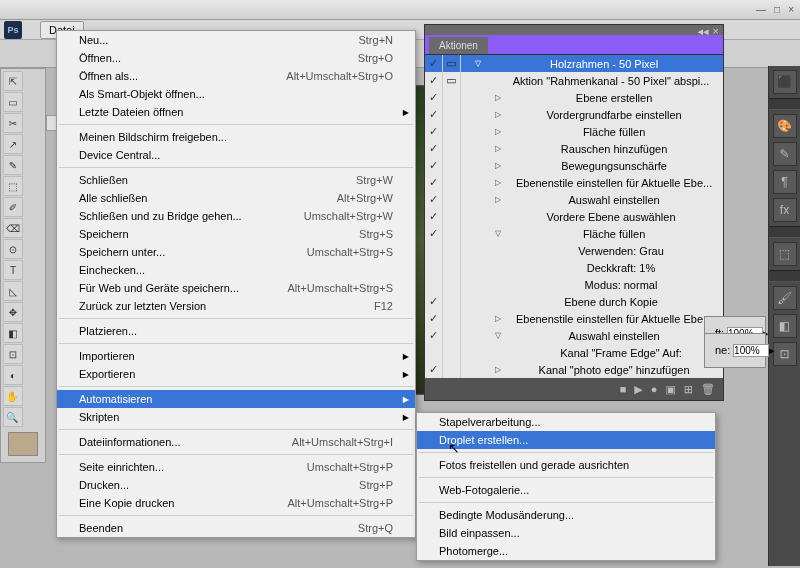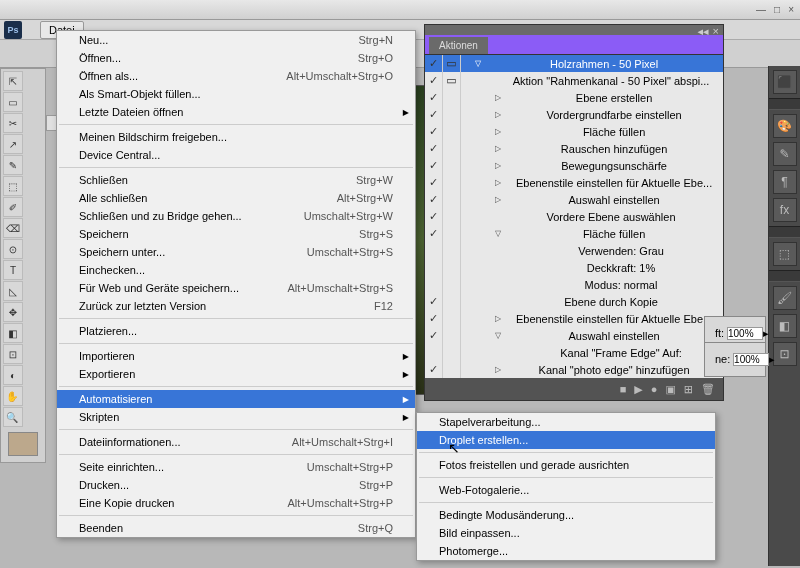--- a/index.html
+++ b/index.html
@@ -88,21 +88,21 @@
     </div>
     <div class="item">
       <span>Öffnen...</span>
       <span class="sc">Strg+O</span>
     </div>
     <div class="item">
       <span>Öffnen als...</span>
       <span class="sc">Alt+Umschalt+Strg+O</span>
     </div>
     <div class="item">
-      <span>Als Smart-Objekt füllen...</span>
+      <span>Als Smart-Objekt öffnen...</span>
     </div>
     <div class="item">
       <span>Letzte Dateien öffnen</span>
       <span class="arrow">▶</span>
     </div>
     <div class="sep"></div>
     <div class="item">
       <span>Meinen Bildschirm freigeben...</span>
     </div>
     <div class="item">
@@ -361,21 +361,21 @@
       <span>▶</span>
       <span>●</span>
       <span>▣</span>
       <span>⊞</span>
       <span>🗑</span>
     </div>
 </div>
 
 <div class="rpanel" id="rpanel">
   <div class="pct" style="top:250px"><span>ft:</span>&nbsp;<input value="100%" style=""><span>▸</span></div>
-  <div class="pct" style="top:276px"><span>ne:</span>&nbsp;<input value="100%" style=""><span>▸</span></div>
+  <div class="pct" style="top:267px"><span>ne:</span>&nbsp;<input value="100%" style=""><span>▸</span></div>
 <div class="ic">⬛</div>
     <div class="sep"></div>
     <div class="ic">🎨</div>
     <div class="ic">✎</div>
     <div class="ic">¶</div>
     <div class="ic">fx</div>
     <div class="sep"></div>
     <div class="ic">⬚</div>
     <div class="sep"></div>
     <div class="ic">🖌</div>

